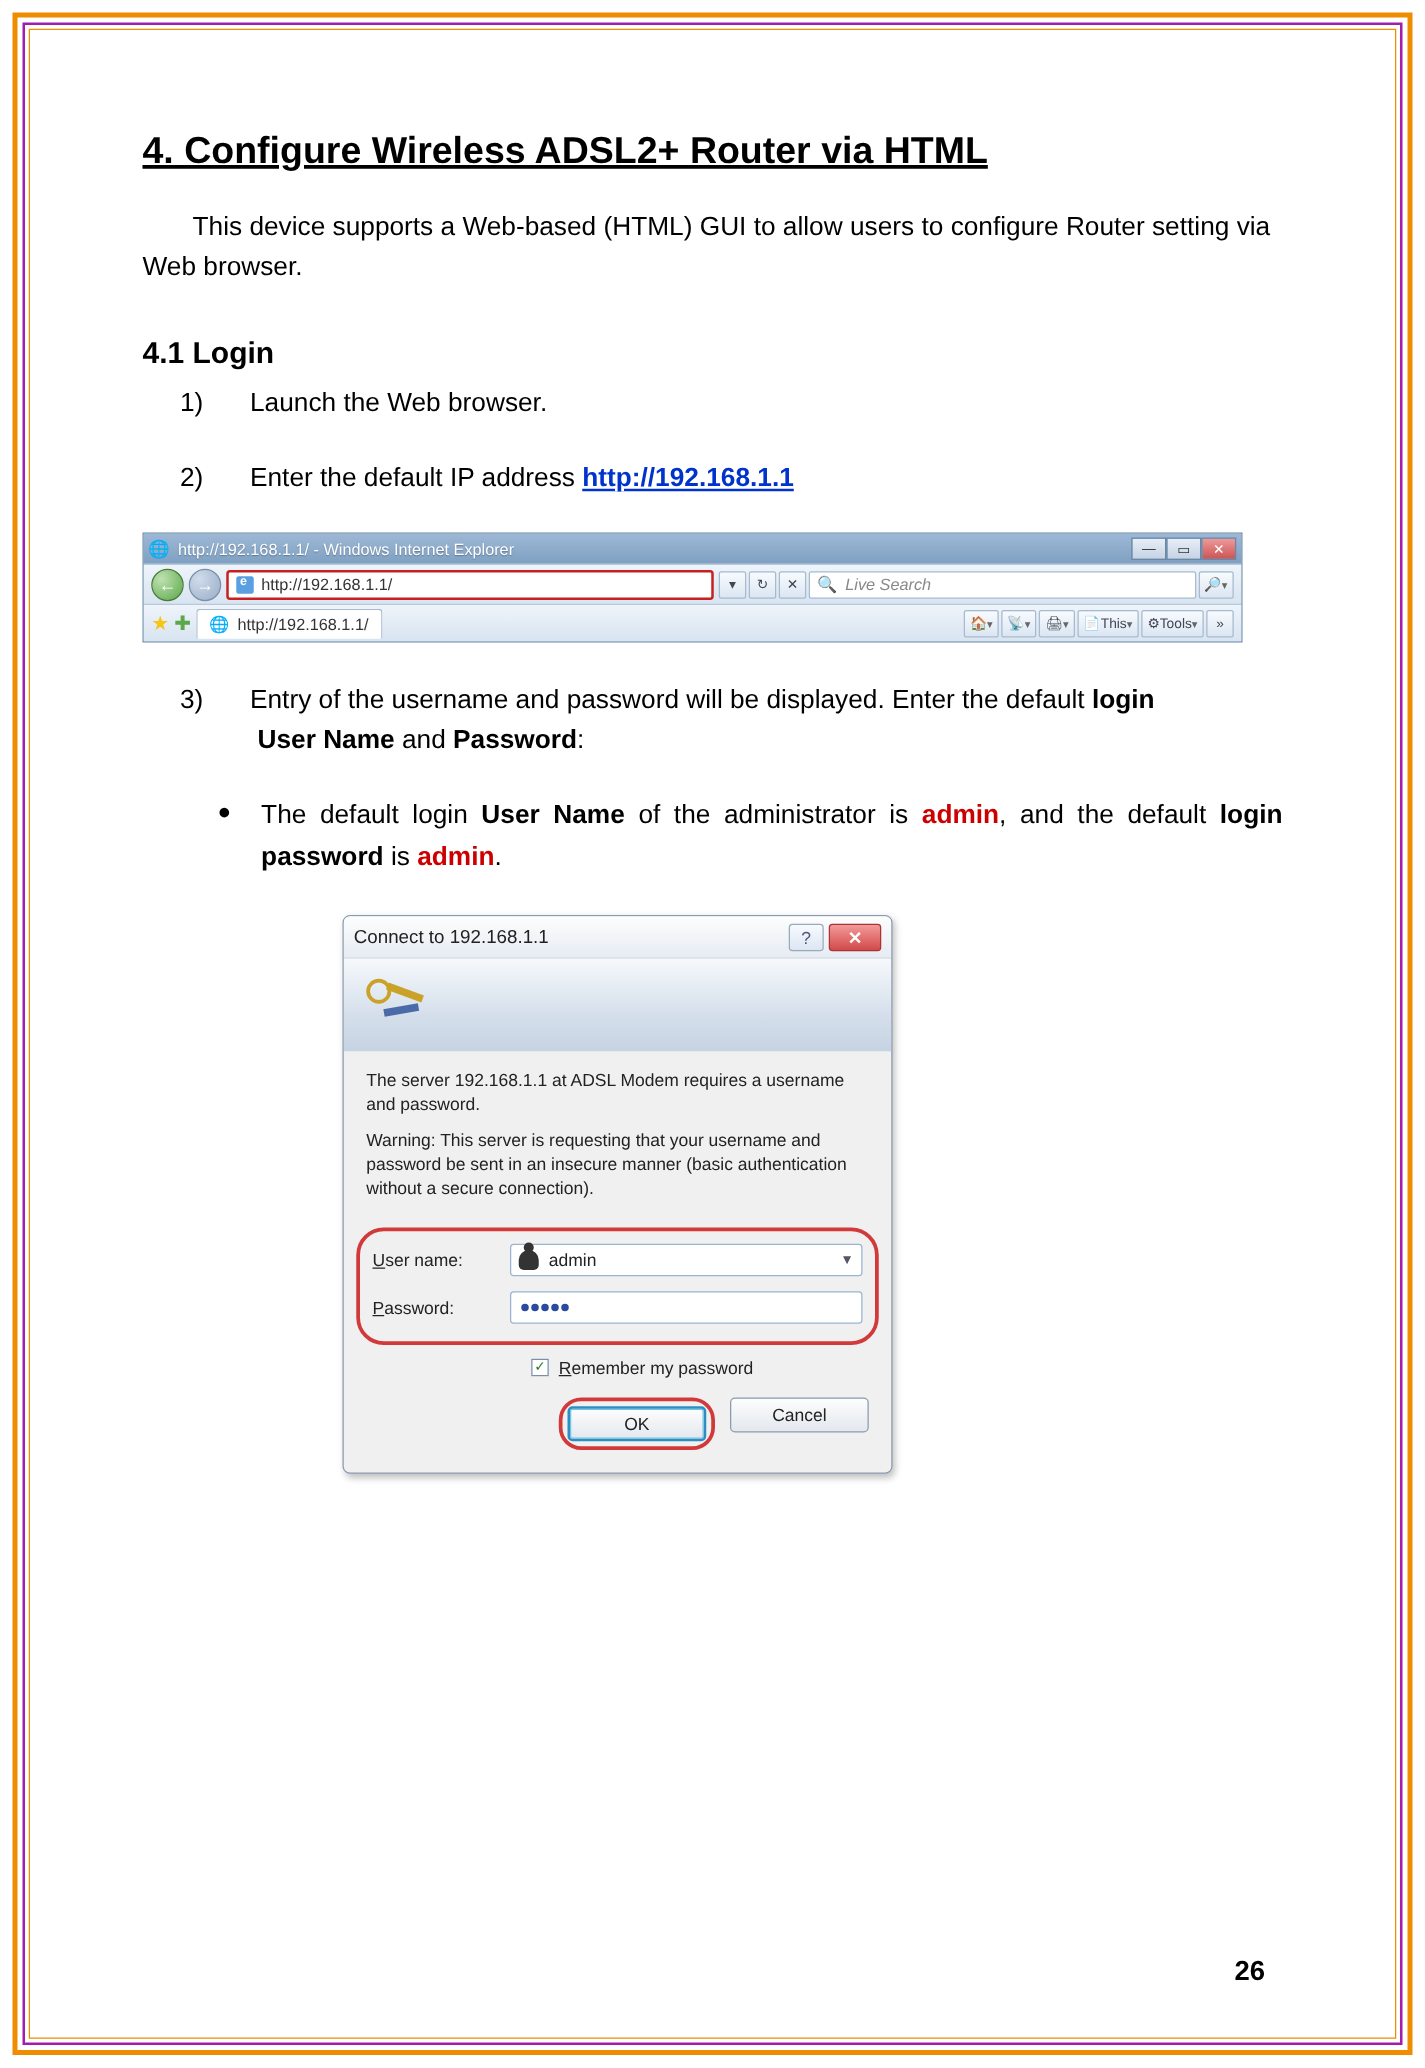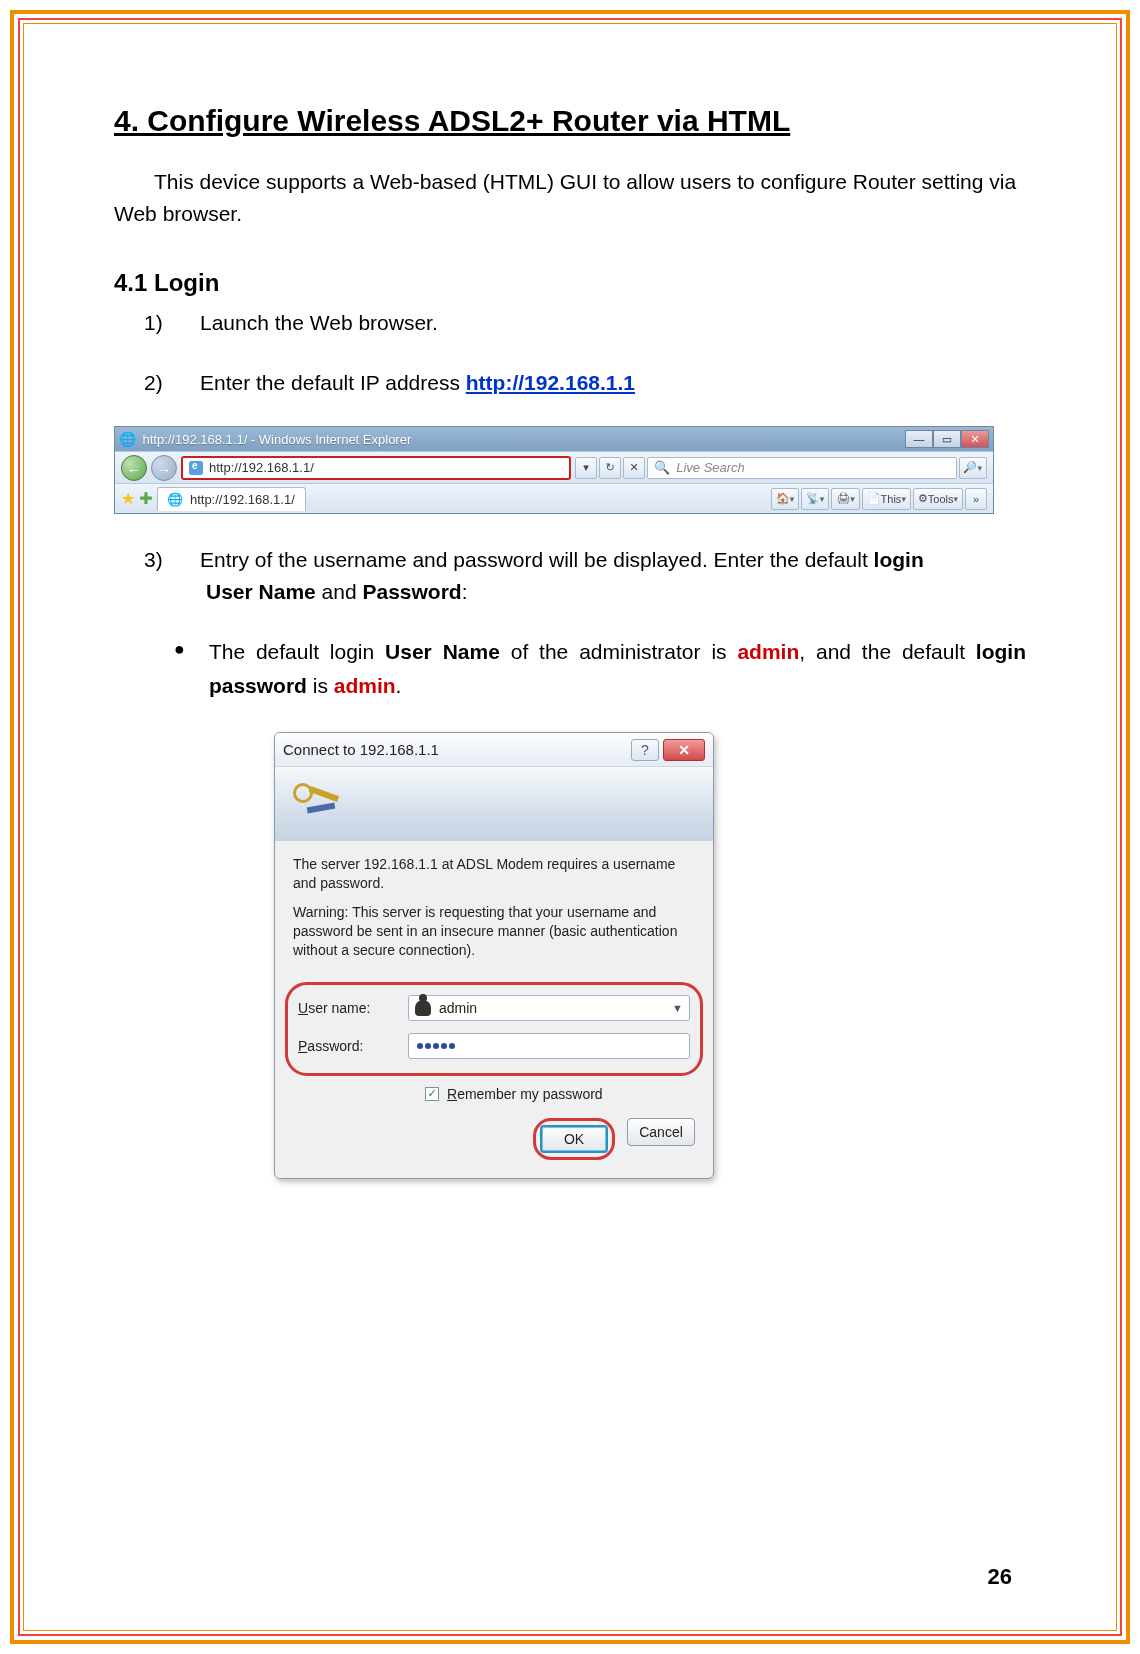--- a/index.html
+++ b/index.html
@@ -11,21 +11,21 @@
     position: relative;
   }
   .page-outer {
     position: absolute;
     inset: 10px;
     border: 4px solid #f08c00;
     padding: 4px;
   }
   .page-mid {
     width: 100%; height: 100%;
-    border: 2px solid #ef4444;
+    border: 2px solid #a21caf;
     padding: 3px;
   }
   .page-inner {
     width: 100%; height: 100%;
     border: 1px solid #f08c00;
     position: relative;
     padding: 80px 90px 50px 90px;
   }
   h1.section-title {
     font-size: 30px;
@@ -243,21 +243,21 @@
   .combo .drop { margin-left:auto; color:#556; font-size:11px; }
   .person-icon { width:16px;height:16px;background:#333;border-radius:50% 50% 4px 4px; position:relative;}
   .person-icon::before{content:"";position:absolute;width:8px;height:8px;background:#333;border-radius:50%;left:4px;top:-6px;}
   .pw { height:26px;background:#fff;border:1px solid #9ab4cf;border-radius:3px;
     display:flex;align-items:center;padding:0 8px;gap:2px;}
   .pw .dot{width:6px;height:6px;background:#2a4aa0;border-radius:50%;}
   .remember-row { margin: 10px 0 16px 150px; display:flex;align-items:center;gap:8px;font-size:14px;}
   .chkbox{width:14px;height:14px;border:1px solid #7a8fa8;background:#fff;display:flex;align-items:center;justify-content:center;color:#2a7a2a;font-size:11px;}
   .btn-row { display:flex;gap:12px;justify-content:flex-end;padding:0 18px 18px 0;}
   .dlg-btn{
-    width:68px;height:28px;border:1px solid #8a9bb0;border-radius:4px;
+    width:111px;height:28px;border:1px solid #8a9bb0;border-radius:4px;
     background:linear-gradient(#fdfdfd,#e3e8ee);
     display:flex;align-items:center;justify-content:center;font-size:14px;
   }
   .ok-wrap{
     padding:4px;border:3px solid #d23a3a;border-radius:18px;
   }
   .ok-wrap .dlg-btn{border:2px solid #2d8fbf;box-shadow:0 0 0 1px #6ec6ea inset;}
 </style>
 </head>
 <body>

